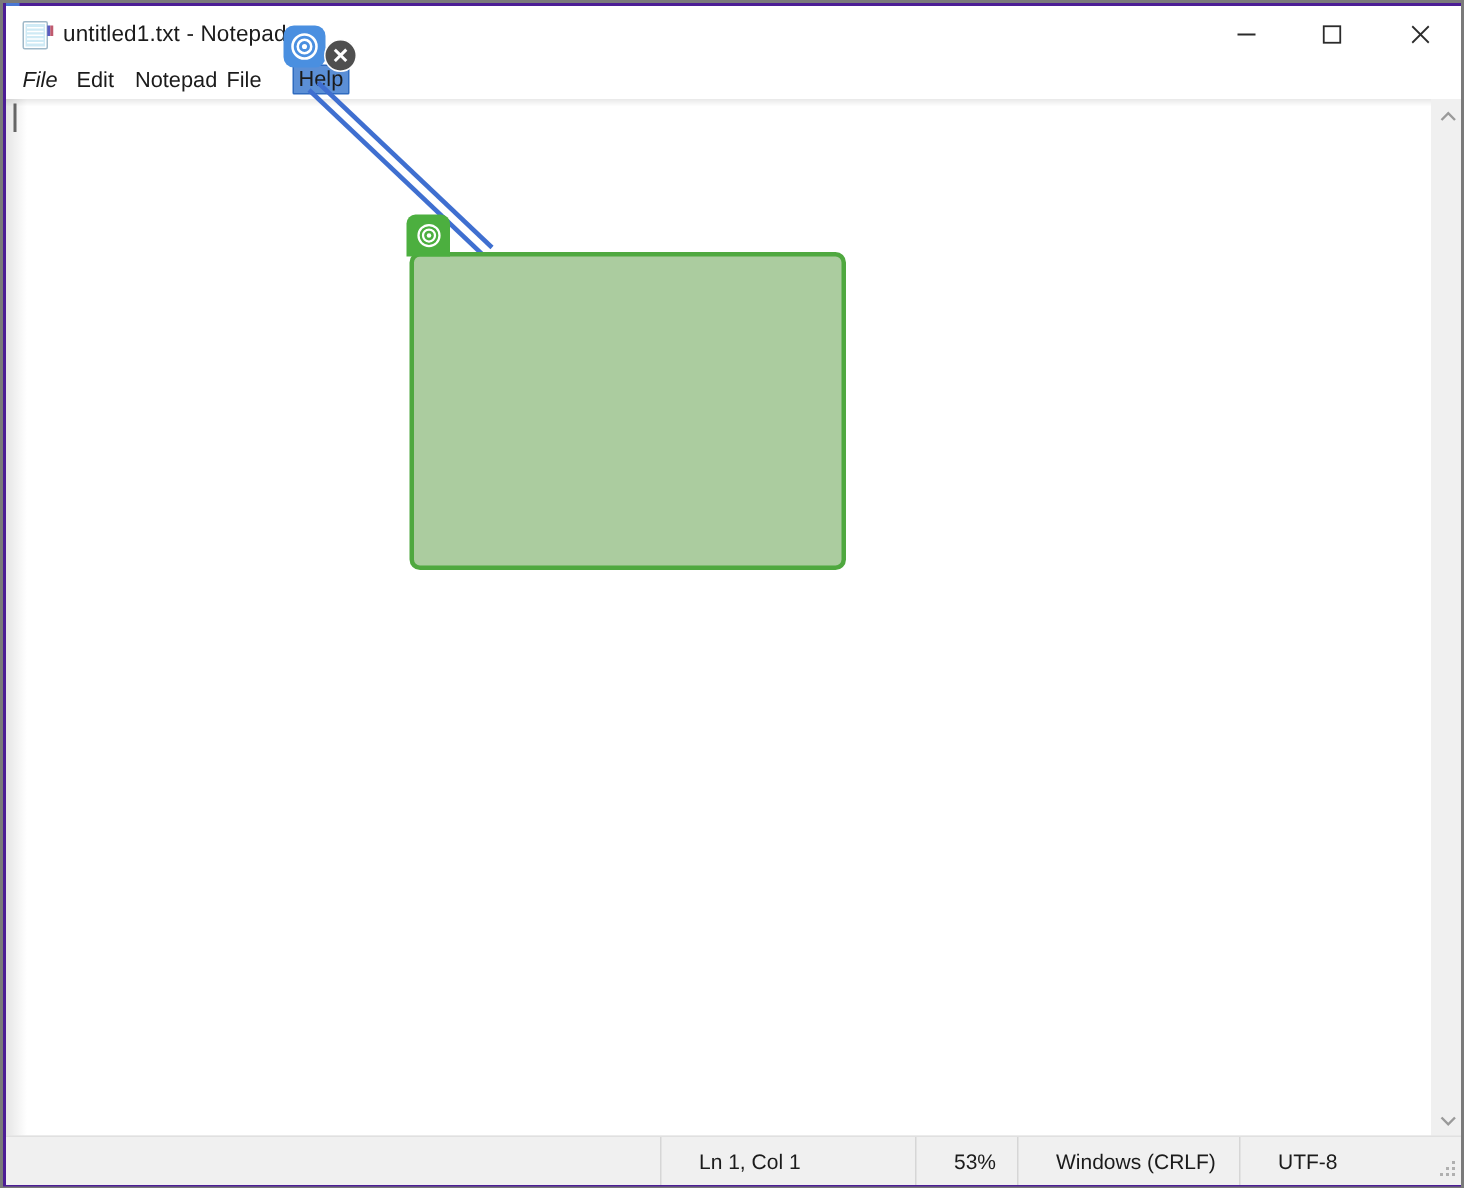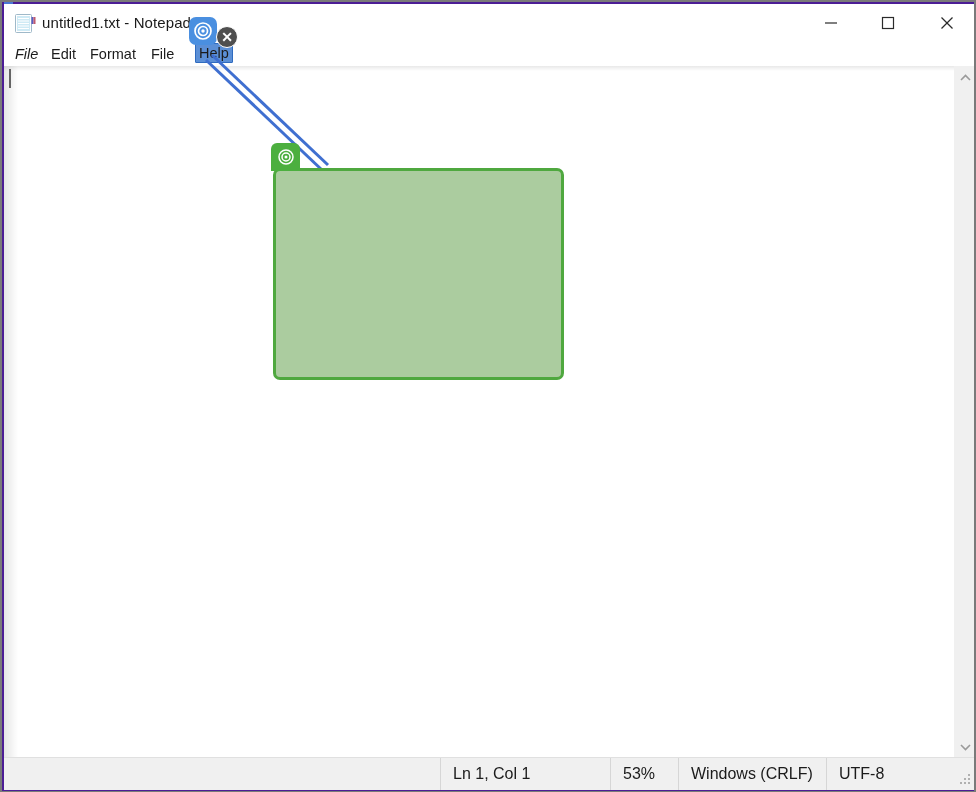--- a/index.html
+++ b/index.html
@@ -174,24 +174,24 @@
     background: #f0f0f0;
     border-top: 1px solid #e0e0e0;
     box-sizing: border-box;
   }
   .status-cell {
     position: absolute;
     top: 0;
     height: 32px;
     display: flex;
     align-items: center;
-    font-size: 16px;
+    font-size: 14px;
     color: #1b1b1b;
     border-left: 1px solid #d6d6d6;
-    padding-left: 12px;
+    padding-left: 25px;
     box-sizing: border-box;
     white-space: nowrap;
   }
   #status-lncol    { left: 436px; width: 170px; }
   #status-zoom     { left: 606px; width: 68px;  }
   #status-eol      { left: 674px; width: 148px; }
   #status-encoding { left: 822px; width: 130px; }
 
   #resize-grip {
     position: absolute;
@@ -309,21 +309,21 @@
       <svg width="14" height="14" viewBox="0 0 14 14">
         <line x1="1.5" y1="1.5" x2="12.5" y2="12.5" stroke="#2b2b2b" stroke-width="1.2"></line>
         <line x1="12.5" y1="1.5" x2="1.5" y2="12.5" stroke="#2b2b2b" stroke-width="1.2"></line>
       </svg>
     </div>
   </div>
 
   <div id="menu-bar">
     <div class="menu-item" id="menu-file">File</div>
     <div class="menu-item" id="menu-edit">Edit</div>
-    <div class="menu-item" id="menu-format">Format</div>
+    <div class="menu-item" id="menu-format">Notepad</div>
     <div class="menu-item" id="menu-view">File</div>
     <div class="menu-item" id="menu-help">Help</div>
   </div>
 
   <div id="text-area">
     <div id="text-caret"></div>
     <div id="client-shadow-left"></div>
     <div id="client-shadow-top"></div>
 
     <div id="scrollbar">

